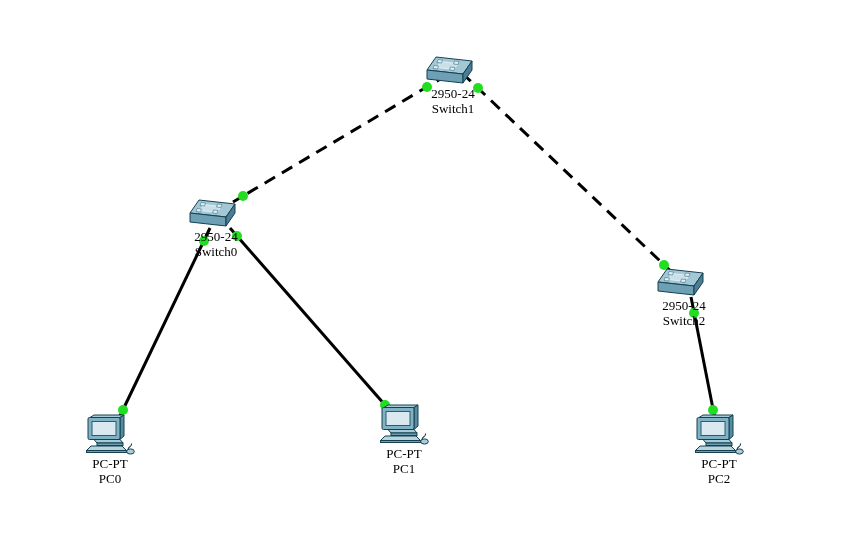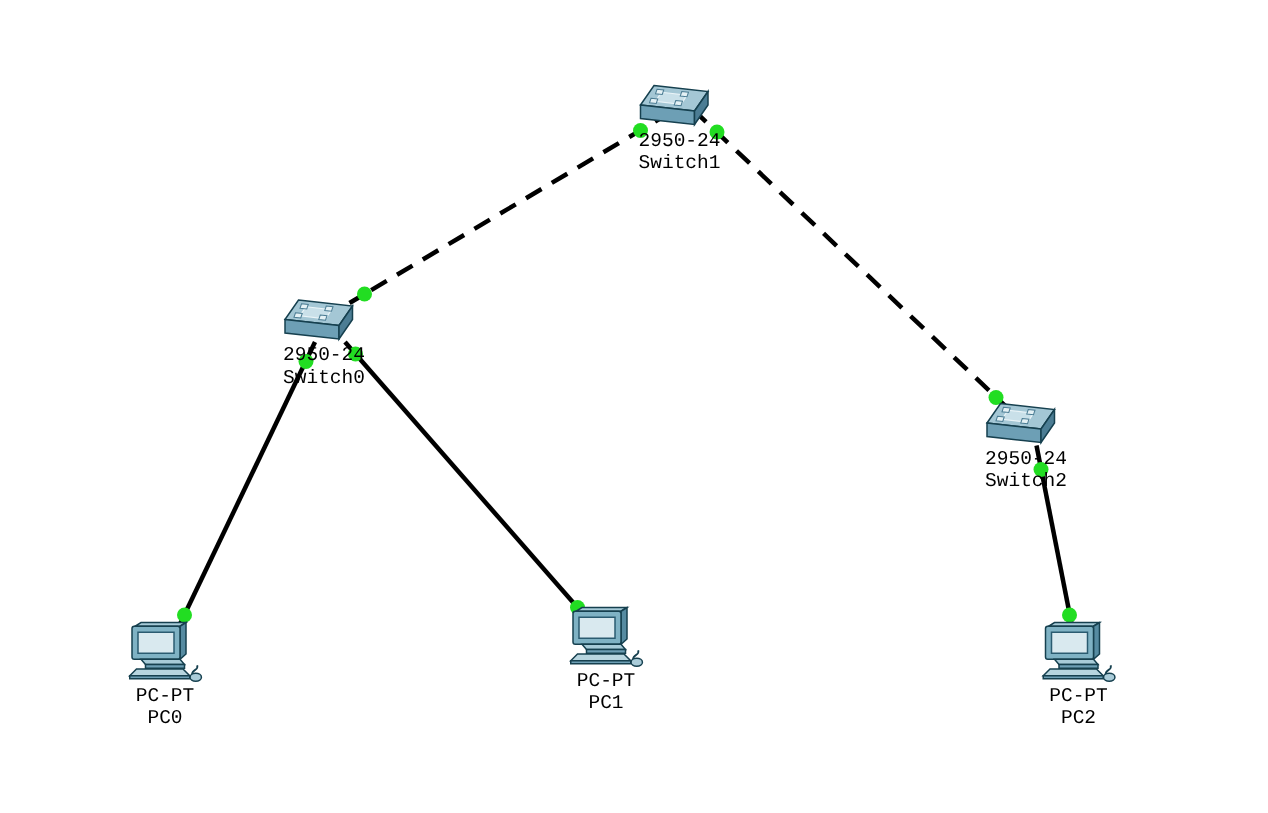--- a/index.html
+++ b/index.html
@@ -1,20 +1,20 @@
 <!DOCTYPE html>
 <html style="--background: #ffffff; --link: #000000; --status-up: #22dd22; --label-text: #000000; --outline: #16404f; --sw-top: #a4c7d5; --sw-front: #6d9fb5; --sw-side: #4c7d94; --sw-plate: #c9e0e9; --sw-port: #e4f1f5; --pc-frame: #7fb2c4; --pc-screen: #d9e9ef; --pc-light: #a7cbd8; --pc-dark: #568ba1; --pc-front: #6d9fb5;"><head>
 <meta charset="utf-8">
 <style>
   html,body{margin:0;padding:0;}
   body{background:var(--background,#ffffff);}
   .canvas{
     position:relative;width:845px;height:542px;overflow:hidden;
     background:var(--background,#ffffff);
-    font-family:Liberation Mono, monospace;
+    font-family:Liberation Serif, serif;
   }
   svg.links{position:absolute;left:0;top:0;display:block;}
   .cable{stroke:var(--link,#000000);stroke-width:3;fill:none;stroke-linecap:butt;}
   .cable.dashed{stroke-dasharray:12 8;}
   .dot{fill:var(--status-up,#22dd22);stroke:none;}
   .device{position:absolute;width:100px;text-align:center;}
   .device .icon{display:block;margin:0 auto;}
   .label{font-size:13px;line-height:15px;color:var(--label-text,#000000);white-space:nowrap;}
   .dev-icon-shape{stroke:var(--outline,#16404f);stroke-width:1;}
   .hidden-defs{position:absolute;width:0;height:0;overflow:hidden;}

